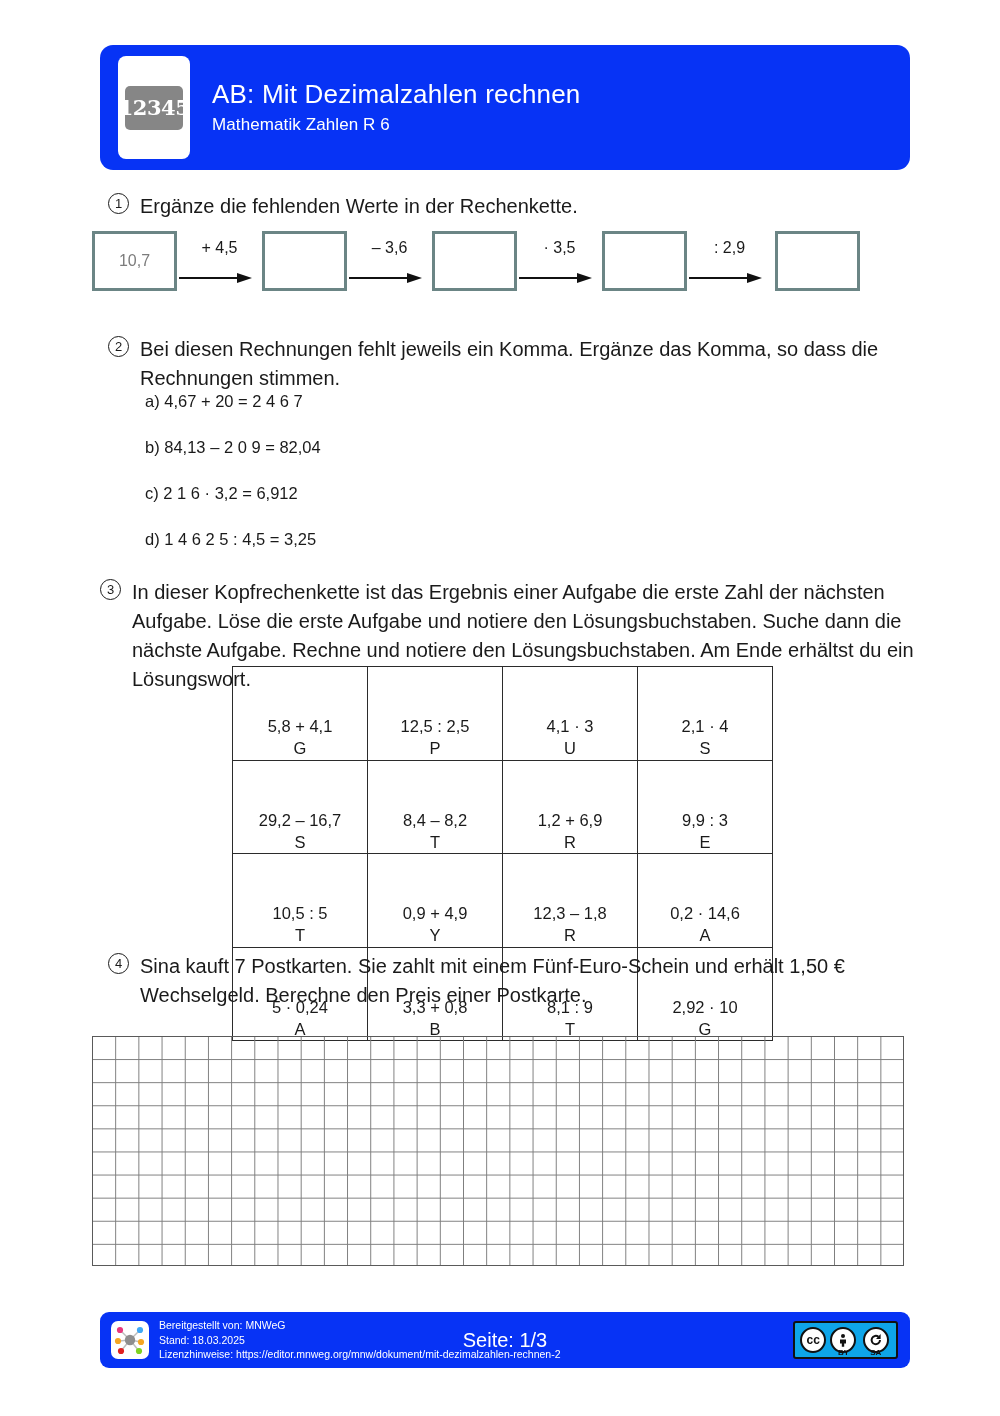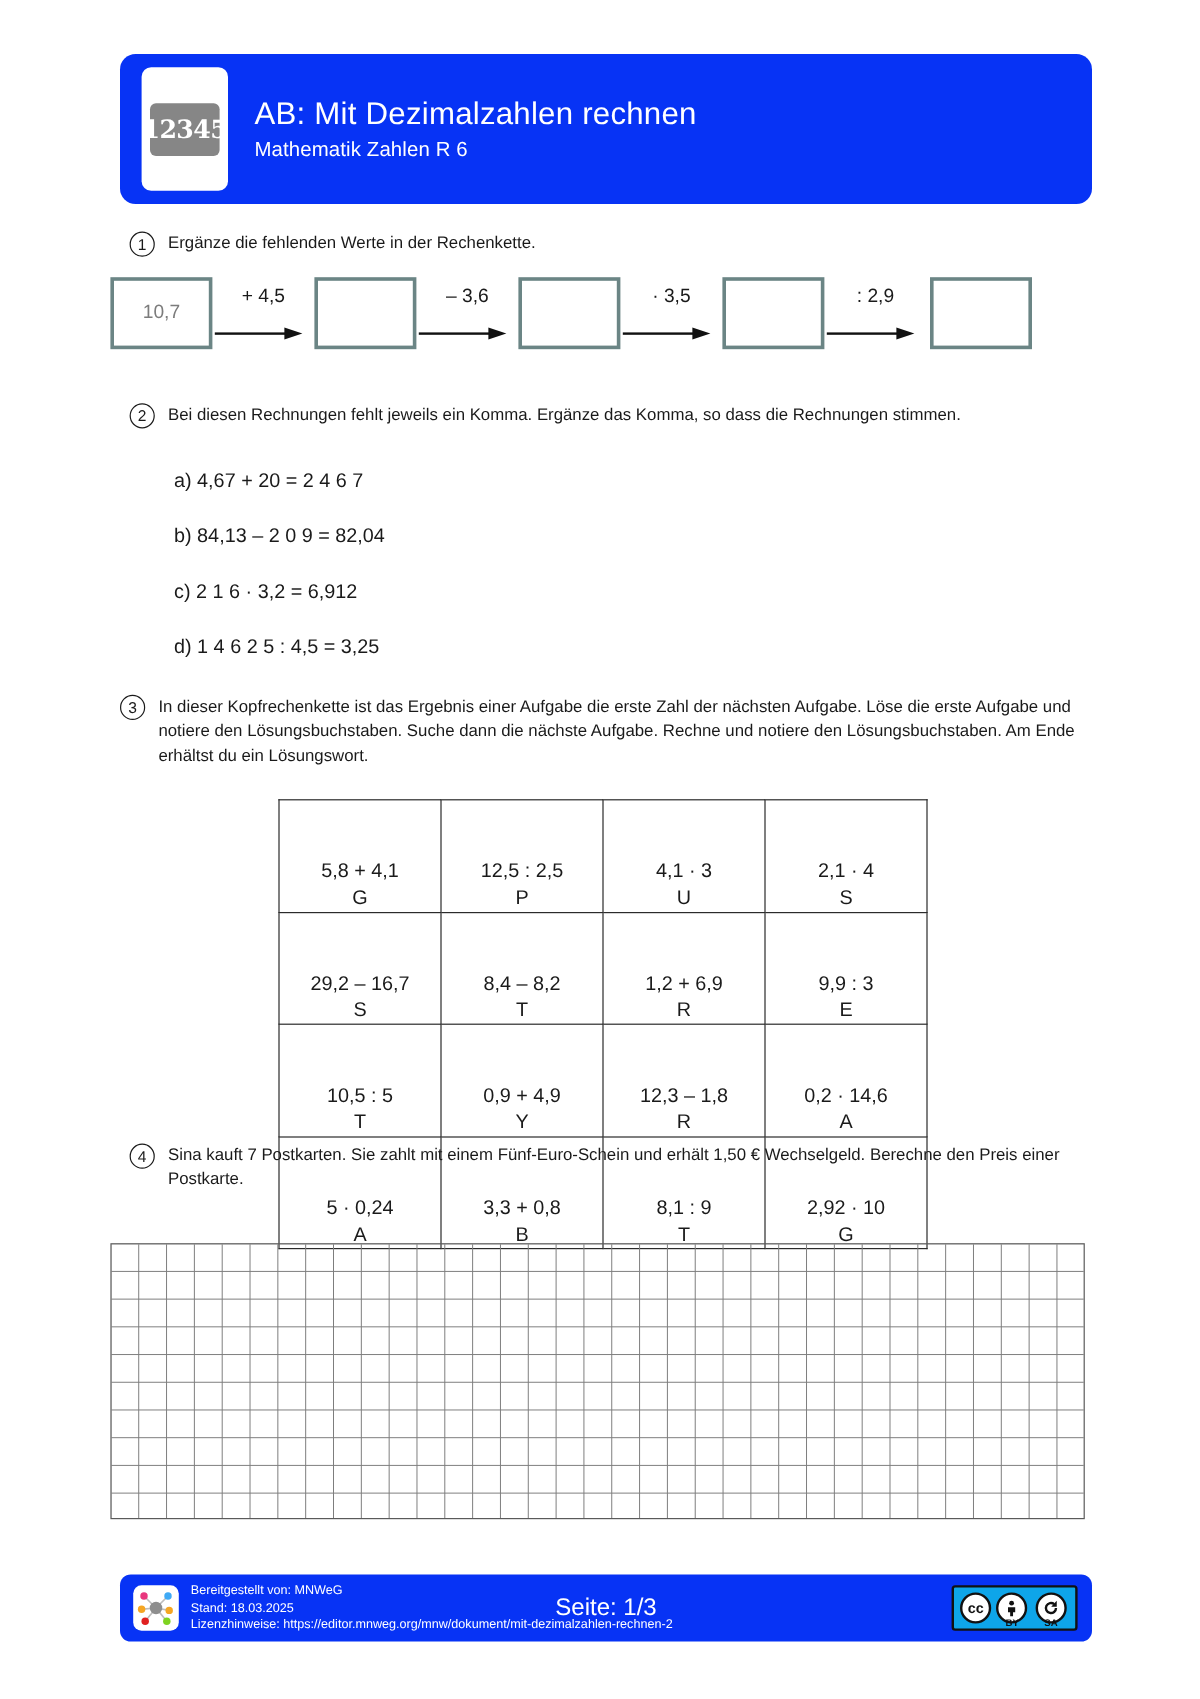--- a/index.html
+++ b/index.html
@@ -89,21 +89,21 @@
     border-radius: 50%;
     font-size: 13px;
     line-height: 20px;
     text-align: center;
     flex: none;
     margin-right: 11px;
     margin-top: 1px;
     box-sizing: border-box;
   }
   .ex-text {
-    font-size: 14px;
+    font-size: 20px;
     line-height: 1.45;
     max-width: 790px;
   }
 
   
   .chain {
     position: absolute;
     left: 92px;
     top: 231px;
     width: 790px;

